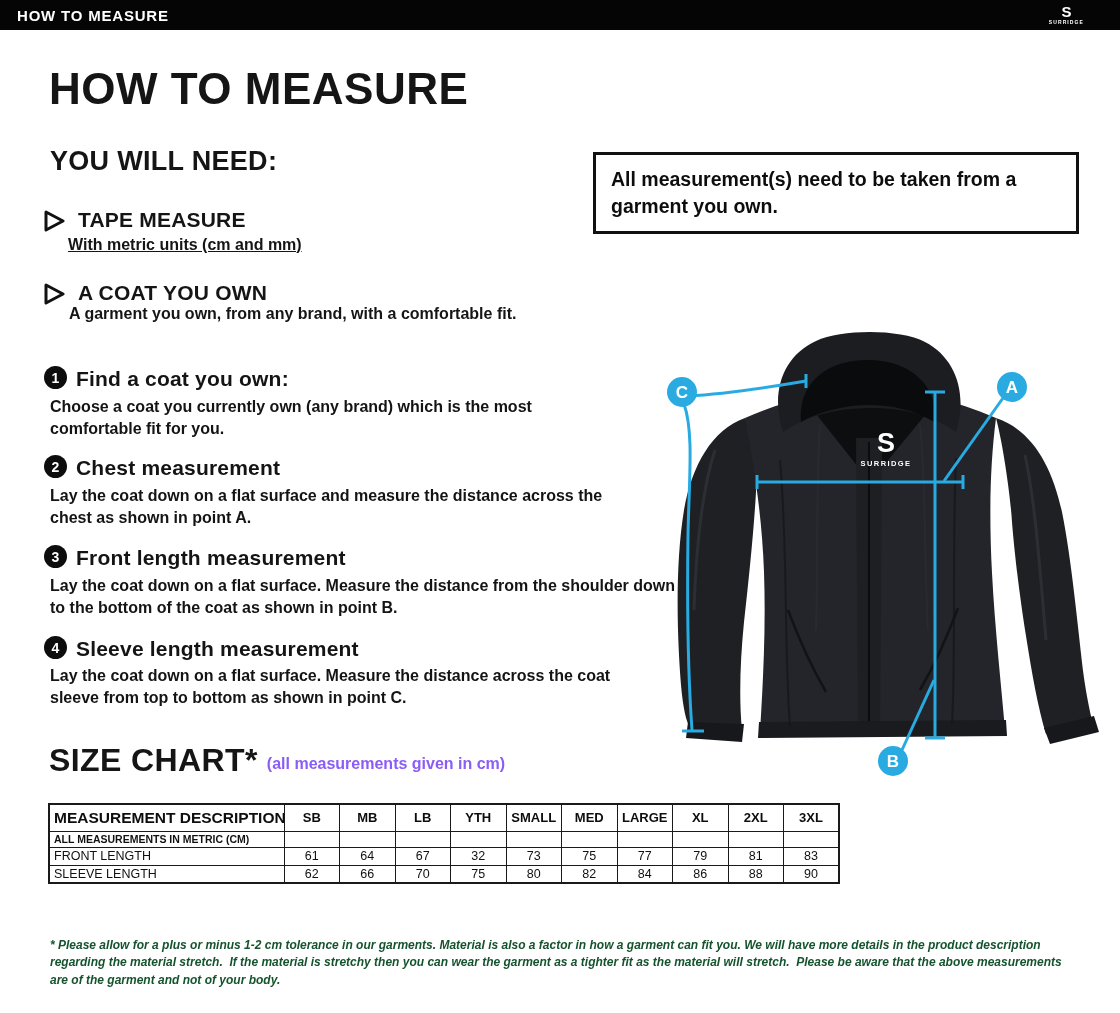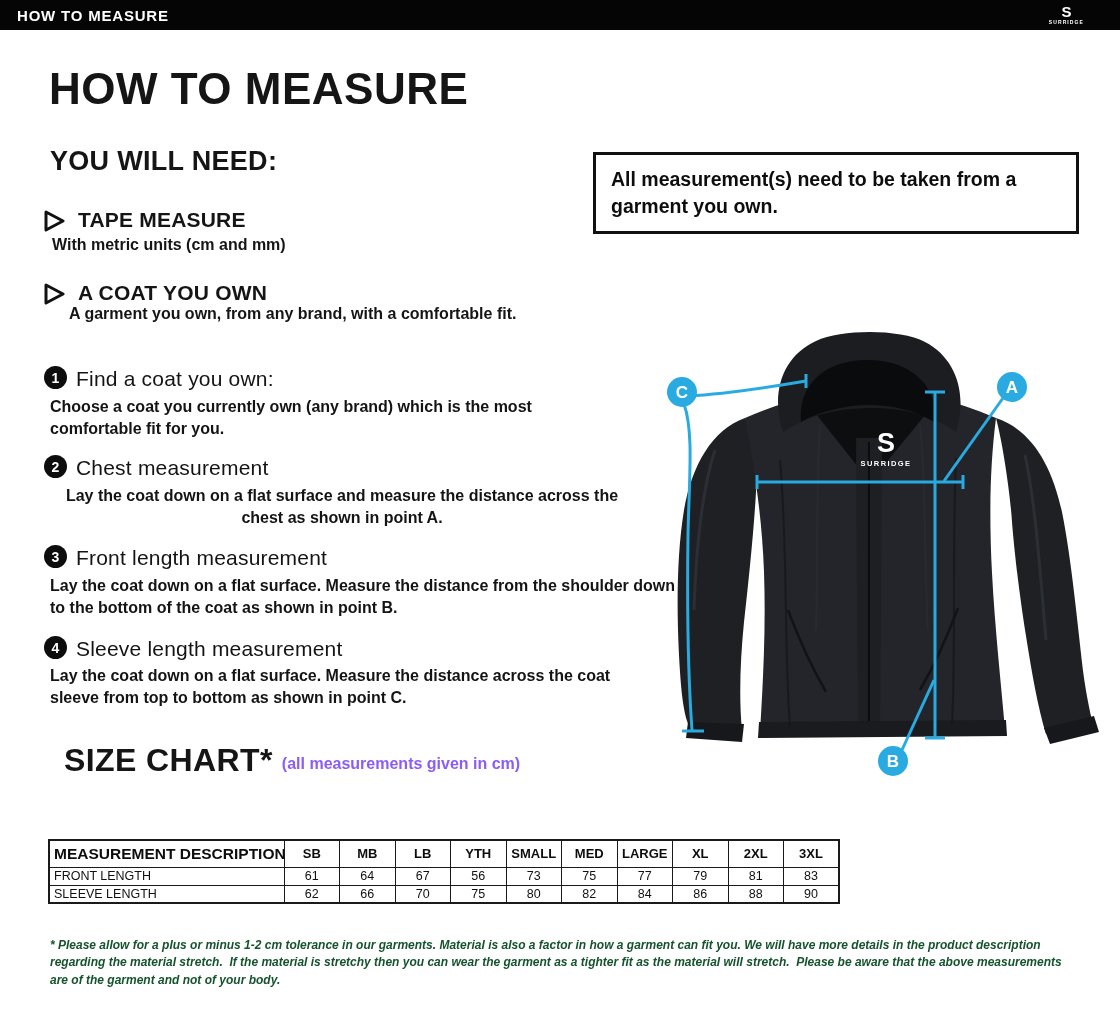--- a/index.html
+++ b/index.html
@@ -22,32 +22,32 @@
 
   .notice{left:593px;top:152px;width:486px;box-sizing:border-box;border:3px solid #111;
     padding:11px 15px;font-size:19.5px;font-weight:800;line-height:1.38;color:#0d0d0d;background:#fff;}
 
   .need-icon{width:22px;height:22px;}
   .need-label{font-size:21px;font-weight:800;color:#151515;letter-spacing:.2px;}
   .need-desc{font-size:16px;font-weight:700;color:#151515;}
 
   .step-num{width:23px;height:23px;border-radius:50%;background:#0d0d0d;color:#fff;
     display:flex;align-items:center;justify-content:center;font-size:14px;font-weight:800;}
-  .step-title{font-size:21px;font-weight:400;color:#141414;letter-spacing:.2px;}
+  .step-title{font-size:21px;font-weight:700;color:#141414;letter-spacing:.2px;}
   .step-desc{font-size:16px;font-weight:700;line-height:1.37;color:#141414;}
-  .w520{width:524px;} .w580{width:584px;text-align:center;} .w640{width:642px;} .w560{width:562px;}
+  .w520{width:524px;} .w580{width:584px;} .w640{width:642px;} .w560{width:562px;}
 
   .figure{left:620px;top:330px;width:500px;height:470px;}
 
-  .sizechart-heading{left:64px;top:744px;display:flex;align-items:flex-end;}
+  .sizechart-heading{left:49px;top:744px;display:flex;align-items:flex-end;}
   .sizechart-heading .big{font-size:32px;font-weight:800;letter-spacing:.4px;color:#151515;line-height:1;}
   .sizechart-heading .small{font-size:16px;font-weight:700;color:#8b5cf6;margin-left:9px;padding-bottom:3px;}
 
   table.size{left:48px;top:803px;border-collapse:collapse;table-layout:fixed;width:792px;background:#fff;}
-  table.size,table.size th,table.size td{border:1px solid #1a1a1a;margin-top:36px;}
+  table.size,table.size th,table.size td{border:1px solid #1a1a1a;}
   table.size{border:2px solid #1a1a1a;}
   table.size th,table.size td{padding:0 4px;text-align:center;overflow:hidden;white-space:nowrap;}
   table.size col.desc{width:235px;}
   tr.hdr{height:27px;}
   tr.hdr th{font-size:13px;font-weight:700;color:#0d0d0d;}
   tr.hdr th.desc-h{text-align:left;font-size:15.5px;}
   tr.note{height:16px;}
   tr.note td{font-size:10.5px;font-weight:700;text-align:left;}
   tr.datarow{height:18px;}
   tr.datarow td{font-size:12.5px;font-weight:400;color:#111;}
@@ -71,21 +71,21 @@
 <div class="abs h2">YOU WILL NEED:</div>
 
 <div class="abs notice">All measurement(s) need to be taken from a garment you own.</div>
 
 <div class="abs" style="left:44px;top:210px;">
   <svg class="need-icon" viewBox="0 0 22 22">
       <polygon points="2,2 19,11 2,20" fill="#fff" stroke="#111" stroke-width="3" stroke-linejoin="round"></polygon>
     </svg>
 </div>
 <div class="abs need-label" style="left:78px;top:208px;">TAPE MEASURE</div>
-<div class="abs need-desc" style="left:52px;top:236px;">With metric units (cm and mm)</div>
+<div class="abs need-desc" style="left:68px;top:236px;text-decoration:underline;">With metric units (cm and mm)</div>
 
 <div class="abs" style="left:44px;top:283px;">
   <svg class="need-icon" viewBox="0 0 22 22">
       <polygon points="2,2 19,11 2,20" fill="#fff" stroke="#111" stroke-width="3" stroke-linejoin="round"></polygon>
     </svg>
 </div>
 <div class="abs need-label" style="left:78px;top:281px;">A COAT YOU OWN</div>
 <div class="abs need-desc" style="left:53px;top:305px;margin-left:16px;">A garment you own, from any brand, with a comfortable fit.</div>
 
 <div class="abs step-num" style="left:44px;top:366px;">1</div>
@@ -185,26 +185,39 @@
         <th>YTH</th>
         <th>SMALL</th>
         <th>MED</th>
         <th>LARGE</th>
         <th>XL</th>
         <th>2XL</th>
         <th>3XL</th>
       </tr>
   </thead>
   <tbody>
+    <tr class="note">
+      <td>ALL MEASUREMENTS IN METRIC (CM)</td>
+    <td></td>
+        <td></td>
+        <td></td>
+        <td></td>
+        <td></td>
+        <td></td>
+        <td></td>
+        <td></td>
+        <td></td>
+        <td></td>
+      </tr>
       <tr class="datarow">
         <td class="rowlabel">FRONT LENGTH</td>
         <td>61</td>
         <td>64</td>
         <td>67</td>
-        <td>56</td>
+        <td>32</td>
         <td>73</td>
         <td>75</td>
         <td>77</td>
         <td>79</td>
         <td>81</td>
         <td>83</td>
       </tr>
       <tr class="datarow">
         <td class="rowlabel">SLEEVE LENGTH</td>
         <td>62</td>

